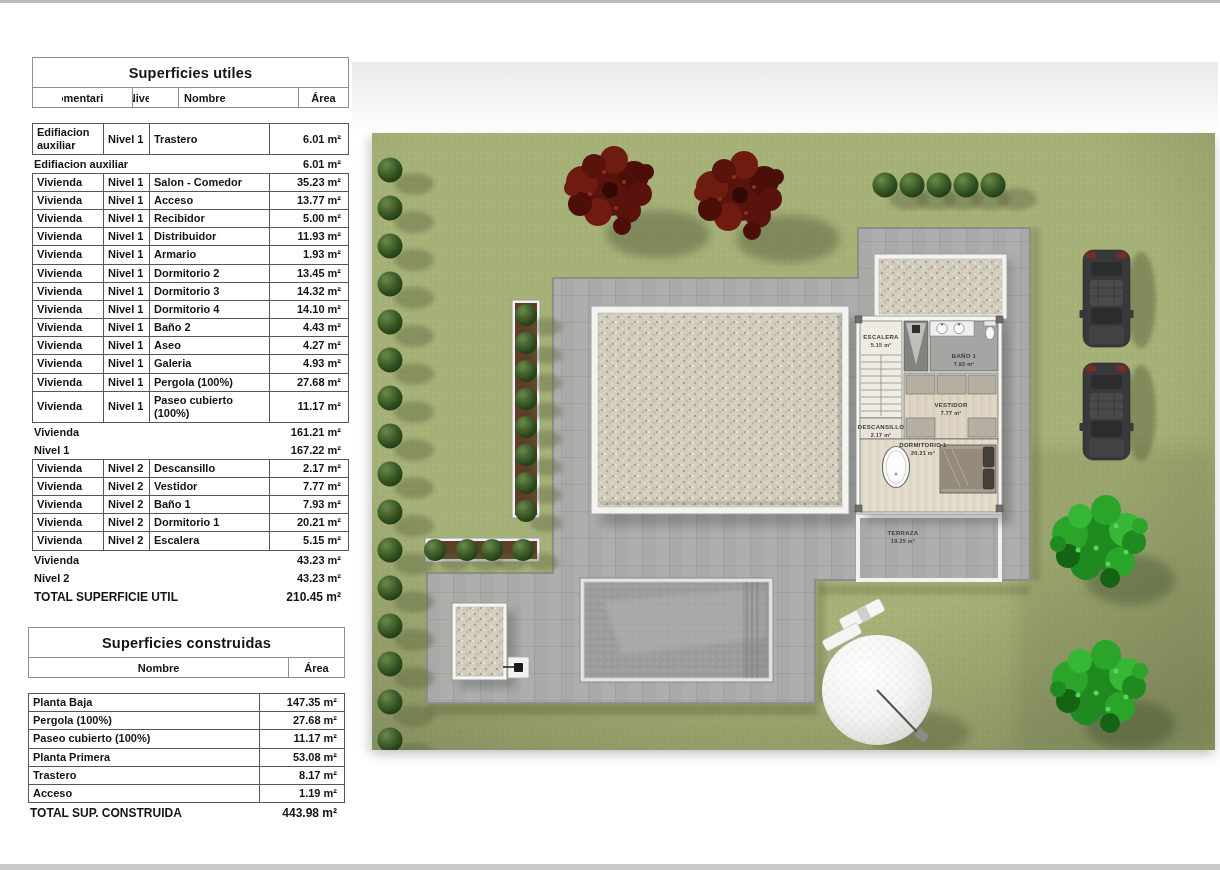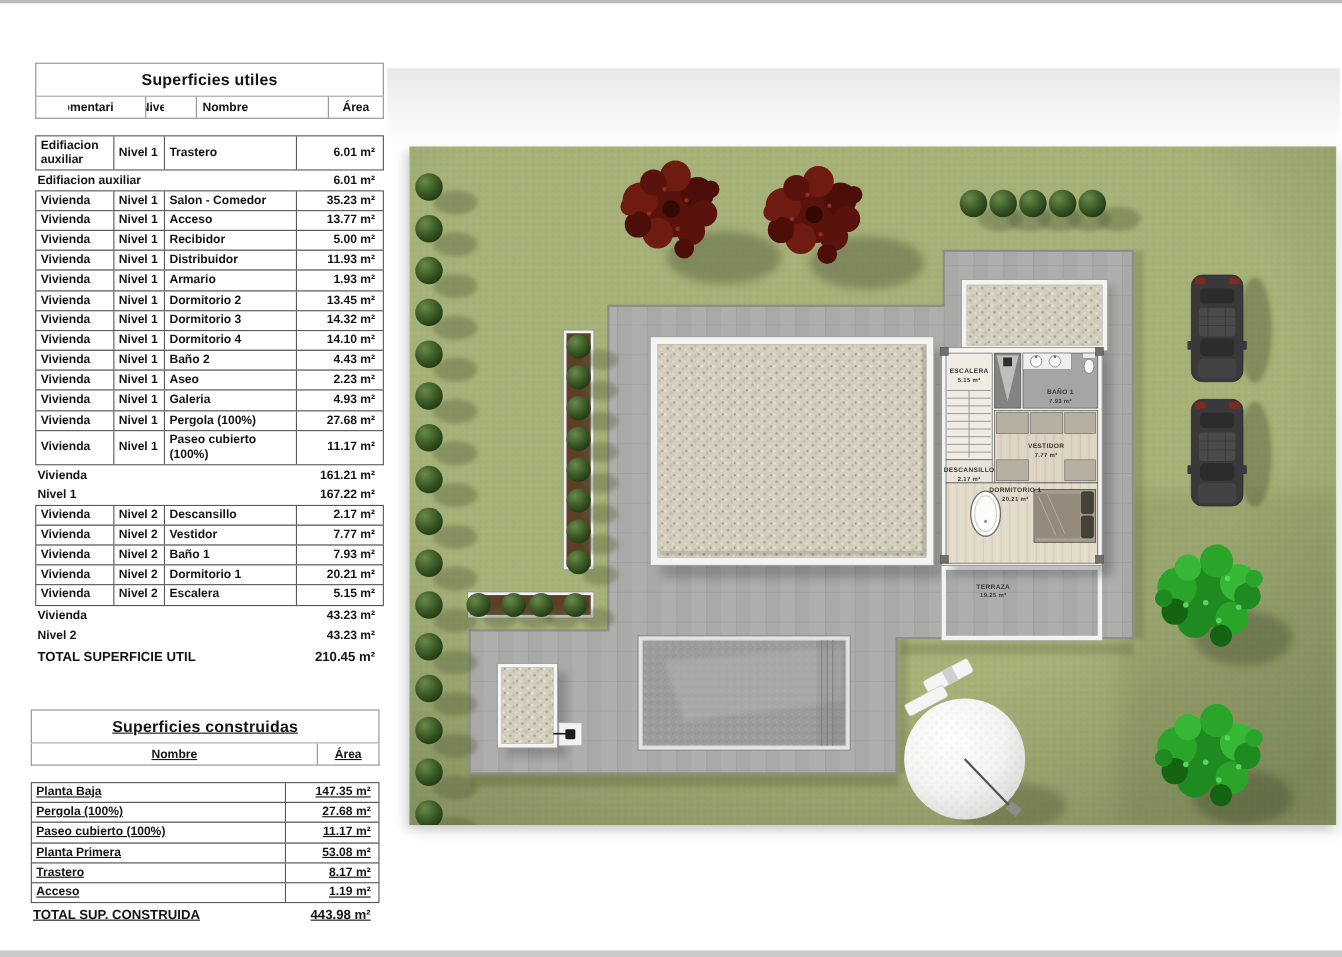--- a/index.html
+++ b/index.html
@@ -4,21 +4,21 @@
 <style>
   html,body{margin:0;padding:0;}
   body{width:1220px;height:870px;position:relative;background:#ffffff;overflow:hidden;
        font-family:"Liberation Sans",sans-serif;}
   .topline{position:absolute;top:0;left:0;width:1220px;height:3px;background:#bcbcbc;}
   .bottomline{position:absolute;bottom:0;left:0;width:1220px;height:6px;background:#c9c9c9;}
 
   
   .tbl{position:absolute;width:317px;font-weight:bold;color:#141414;}
   #tbl-utiles{left:32px;top:57px;}
-  #tbl-cons{left:28px;top:645px;text-decoration:underline;}
+  #tbl-cons{left:28px;top:627px;}
   .ttitle{border:1px solid #8f8f8f;height:29px;display:flex;align-items:center;justify-content:center;
           font-size:14.5px;letter-spacing:.2px;background:#fff;}
   .thead{border:1px solid #8f8f8f;border-top:none;display:grid;height:19px;font-size:11px;background:#fff;}
   .thead .hcell{display:flex;align-items:center;justify-content:center;border-left:1px solid #8f8f8f;overflow:hidden;margin-left:29px;}
   .thead .hcell:first-child{border-left:none;}
   .thead .hcell.left{justify-content:flex-start;padding-left:5px;}
   .rows{margin-top:16px;font-size:11px;}
   .trow{line-height:1.2;}
   .trow.data{display:grid;border:1px solid #565656;margin-top:-1px;background:#fff;}
   .trow.data .cell{padding:2px 4px;display:flex;align-items:center;border-left:1px solid #565656;}
@@ -114,21 +114,21 @@
       <div class="trow data" style="grid-template-columns: 70px 46px 120px 1fr;">
         <div class="cell c0">Vivienda</div>
         <div class="cell c1">Nivel 1</div>
         <div class="cell c2">Baño 2</div>
         <div class="cell num">4.43 m²</div>
       </div>
       <div class="trow data" style="grid-template-columns: 70px 46px 120px 1fr;">
         <div class="cell c0">Vivienda</div>
         <div class="cell c1">Nivel 1</div>
         <div class="cell c2">Aseo</div>
-        <div class="cell num">2.23 m²</div>
+        <div class="cell num">4.27 m²</div>
       </div>
       <div class="trow data" style="grid-template-columns: 70px 46px 120px 1fr;">
         <div class="cell c0">Vivienda</div>
         <div class="cell c1">Nivel 1</div>
         <div class="cell c2">Galeria</div>
         <div class="cell num">4.93 m²</div>
       </div>
       <div class="trow data" style="grid-template-columns: 70px 46px 120px 1fr;">
         <div class="cell c0">Vivienda</div>
         <div class="cell c1">Nivel 1</div>

